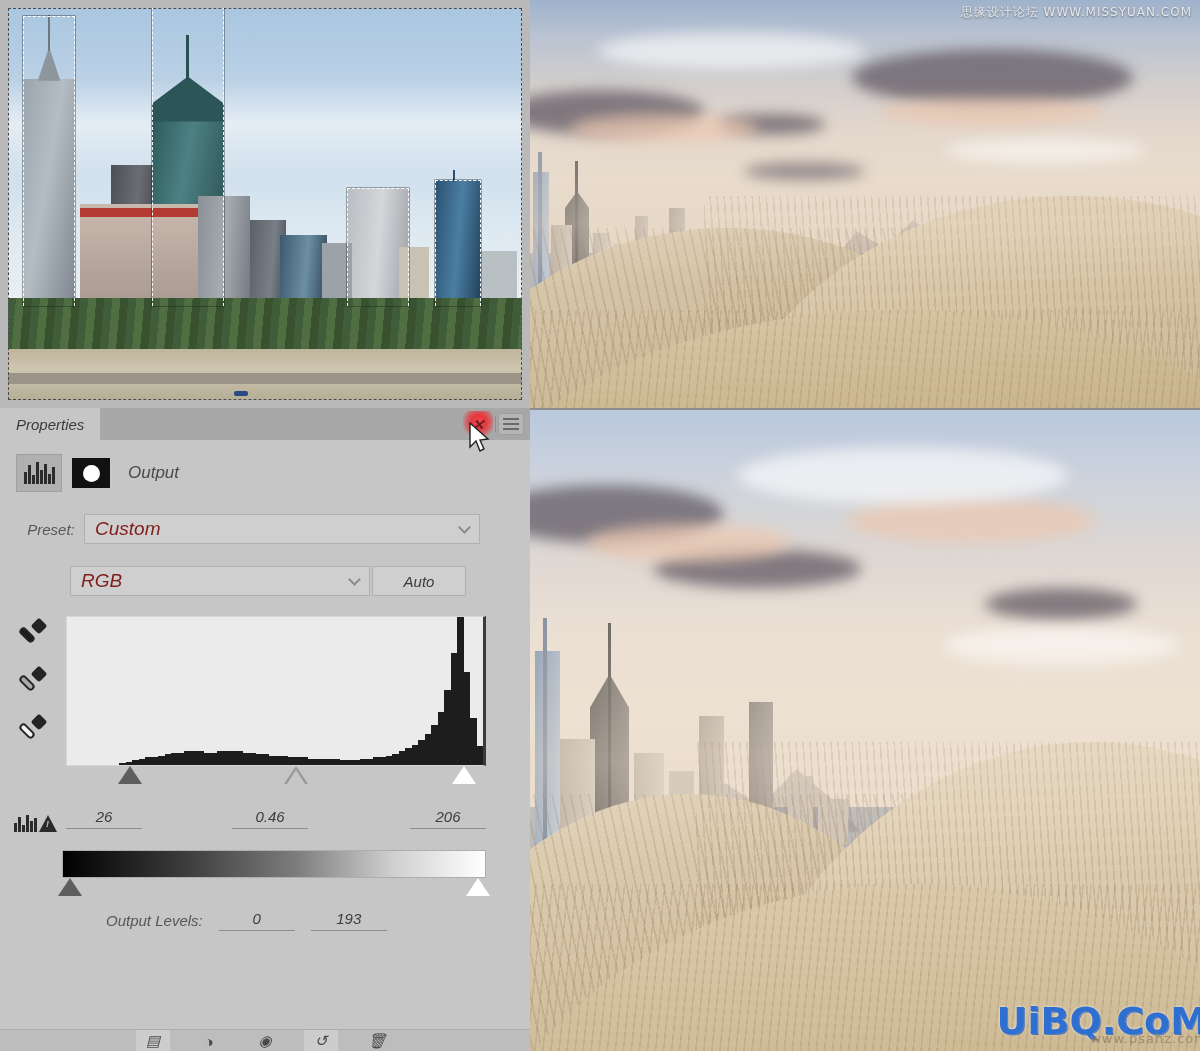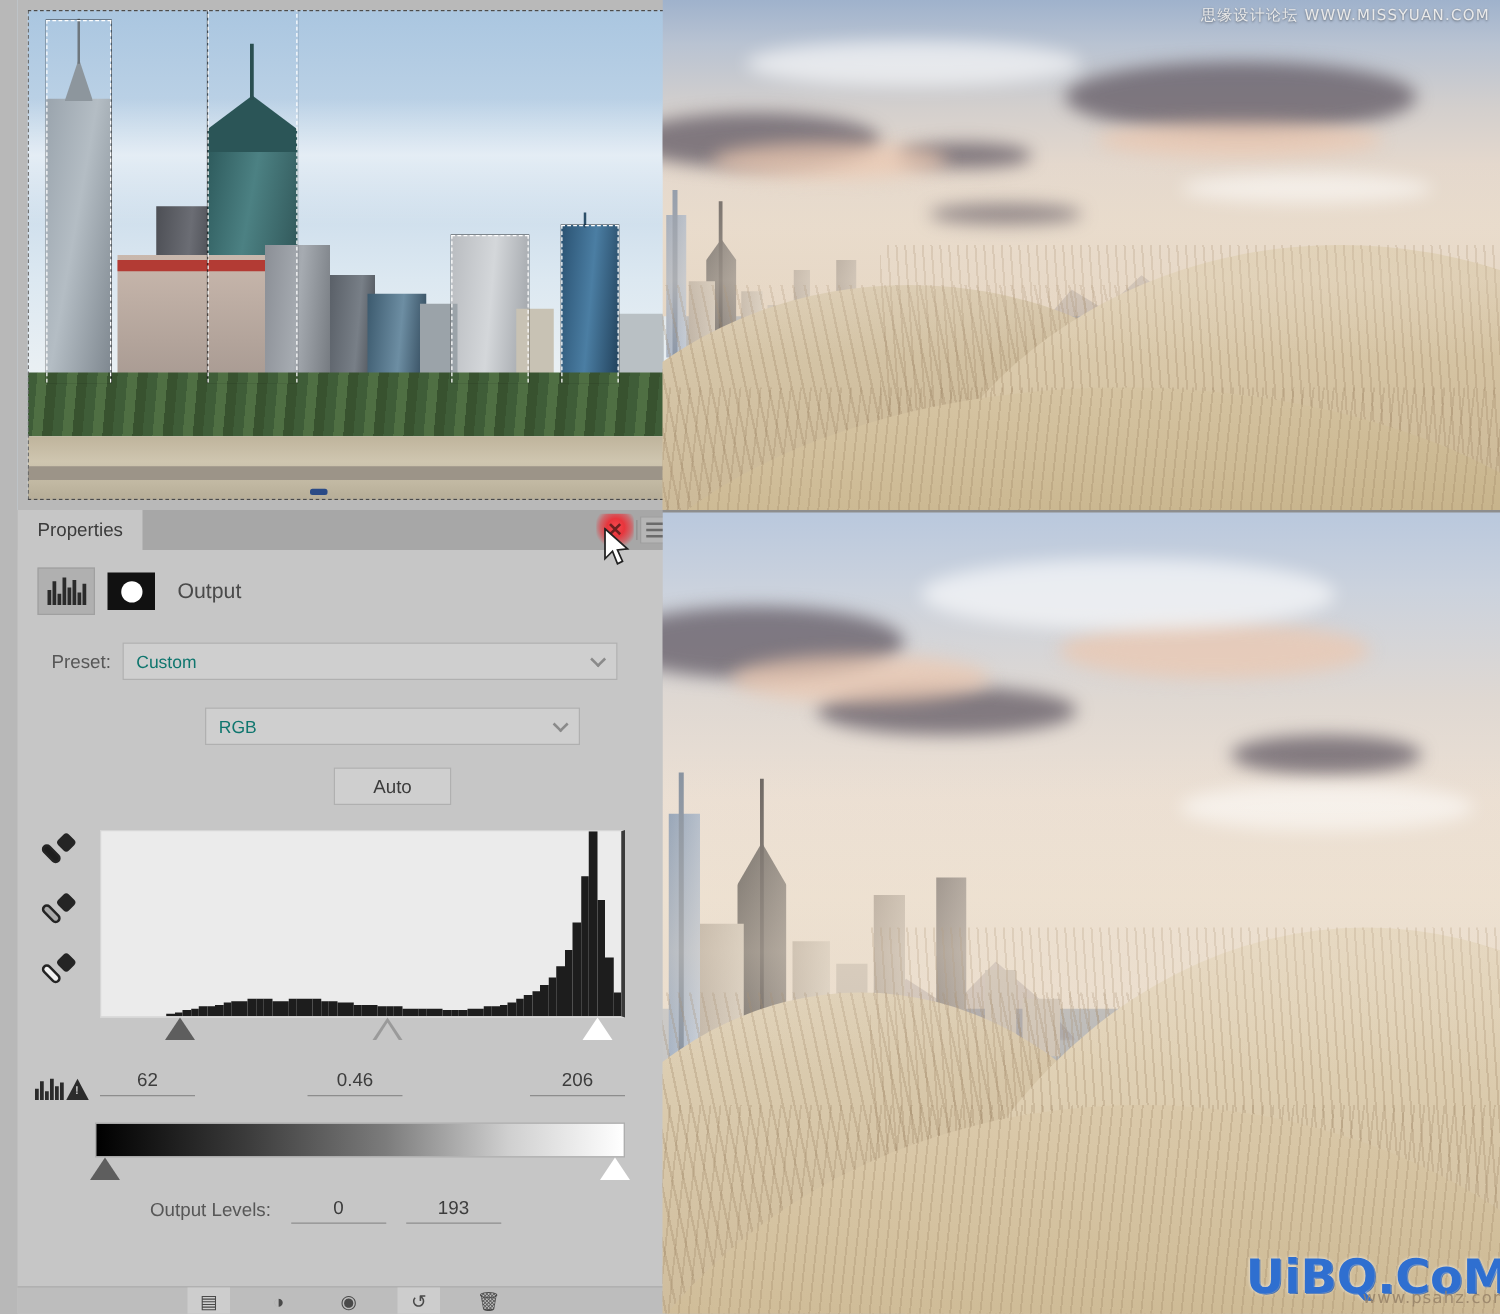--- a/index.html
+++ b/index.html
@@ -6,21 +6,21 @@
   body {
     width: 1200px; height: 1051px;
     font-family: "Liberation Sans", sans-serif;
     background: #b8b8b8;
     overflow: hidden;
     position: relative;
   }
   .root { position: relative; width: 1200px; height: 1051px; }
 
   
-  .left-col { position: absolute; left: 14px; top: 0; width: 530px; height: 1051px; }
+  .left-col { position: absolute; left: 0; top: 0; width: 530px; height: 1051px; font-style: italic; }
 
   
   .city-photo {
     position: absolute; left: 0; top: 0; width: 530px; height: 408px;
     overflow: hidden; background: #c9d6e2;
   }
   .cp-frame { position:absolute; inset:0; border: 8px solid #b9b9b9; }
   .cp-canvas { position:absolute; left:8px; top:8px; right:8px; bottom:8px; overflow:hidden; }
   .cp-sky {
     position:absolute; inset:0;
@@ -105,30 +105,30 @@
   .mask-thumb {
     width:38px; height:30px; background:#111; display:flex; align-items:center; justify-content:center;
   }
   .mask-thumb i { display:block; width:17px; height:17px; border-radius:50%; background:#fff; }
   .levels-title { font-size:17px; color:#4a4a4a; margin-left:8px; }
 
   .row-preset { display:flex; align-items:center; padding:22px 0 0 18px;text-align:center; }
   .row-preset .lbl { font-size:15px; color:#575757; width:66px; }
   .select {
     height:30px; background:#cfcfcf; border:1px solid #b0b0b0;
-    display:flex; align-items:center; padding:0 10px; font-size:14px; color:#0f766e;
+    display:flex; align-items:center; padding:0 10px; font-size:19px; color:#7f1d1d;
     position:relative;
   }
   .select .chev {
     position:absolute; right:10px; top:50%; width:9px; height:9px; margin-top:-6px;
     border-right:2px solid #8a8a8a; border-bottom:2px solid #8a8a8a; transform:rotate(45deg);
   }
   #preset-select { width:396px; }
 
-  .row-channel { display:flex; align-items:center; gap:18px; padding:22px 0 0 70px;flex-direction:column; }
+  .row-channel { display:flex; align-items:center; gap:2px; padding:22px 0 0 70px; }
   #channel-select { width:300px; }
   .auto-btn {
     width:94px; height:30px; background:#cfcfcf; border:1px solid #b0b0b0;
     display:flex; align-items:center; justify-content:center; font-size:15px; color:#3c3c3c;
   }
 
   .hist-area { position:relative; margin:16px 0 0 0; height:190px; }
   .eyedroppers { position:absolute; left:14px; top:6px; display:flex; flex-direction:column; gap:16px; }
   .eyed { width:34px; height:32px; position:relative; }
   .eyed .bulb { position:absolute; right:3px; top:2px; width:12px; height:12px; background:#242424;
@@ -464,21 +464,21 @@
           <div class="mini-hist">
             <i style="height:9px"></i>
               <i style="height:15px"></i>
               <i style="height:7px"></i>
             <i style="height:17px"></i>
               <i style="height:11px"></i>
               <i style="height:14px"></i>
           </div>
           <div class="warn-tri"></div>
         </div>
-        <div class="val" id="in-black">62</div>
+        <div class="val" id="in-black">26</div>
         <div class="val" id="in-gamma">0.46</div>
         <div class="val" id="in-white">206</div>
 
         <div class="ramp"></div>
         <div class="ramp-sliders">
           <div class="sl black" style="left:2px"></div>
           <div class="sl white" style="left:410px"></div>
         </div>
 
         <div class="out-row">

